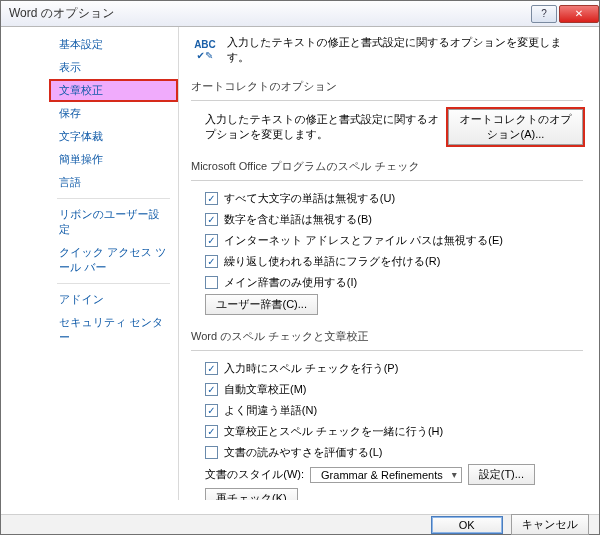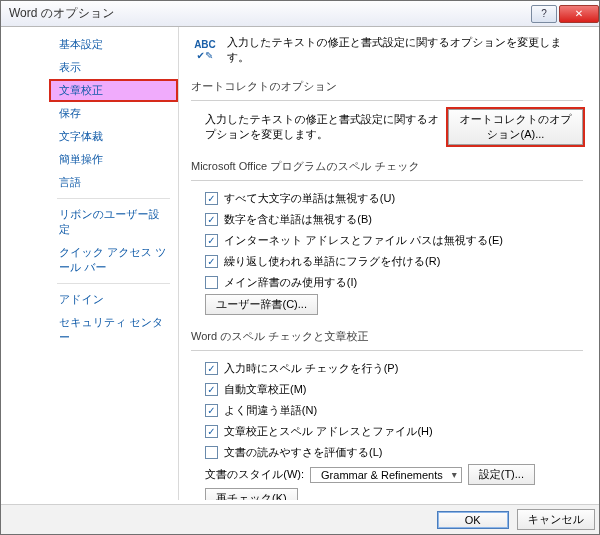--- a/index.html
+++ b/index.html
@@ -23,21 +23,21 @@
   .section-title { color:#3b3b3b; font-weight:normal; padding:4px 0; }
   .hr { border:none; border-top:1px solid #d0d0d0; margin: 2px 0 8px 0; }
   .indent { padding-left:14px; }
   .row { display:flex; align-items:center; gap:6px; margin:3px 0; min-height:18px; }
   .btn { border:1px solid #9f9f9f; background:linear-gradient(#fdfdfd,#ececec); padding:2px 10px; font-size:11px; font-family:inherit; }
   .btn.highlight { outline:2px solid #d62a1a; outline-offset:0; }
   .chk { width:13px; height:13px; border:1px solid #6a8aab; display:inline-flex; align-items:center; justify-content:center; background:#fff; font-size:10px; color:#1a5fa8; flex-shrink:0; }
   .chk.checked::after { content:"✓"; }
   .select { border:1px solid #9f9f9f; background:#fff; padding:1px 18px 1px 10px; position:relative; display:inline-block; min-width:140px; }
   .select::after { content:"▾"; position:absolute; right:4px; top:1px; font-size:10px; color:#555; }
-  .footer { position:absolute; bottom:0; left:0; right:0; height:30px; border-top:1px solid #d0d0d0; display:flex; justify-content:flex-end; align-items:center; gap:8px; padding:0 4px; background:#f2f2f2; }
+  .footer { position:absolute; bottom:0; left:0; right:0; height:20px; border-top:1px solid #d0d0d0; display:flex; justify-content:flex-end; align-items:center; gap:8px; padding:0 10px; background:#f2f2f2; }
   .footer .btn { min-width:72px; }
   .footer .btn.ok { border-color:#4a7dbd; box-shadow:0 0 0 1px #8cb5e8 inset; }
 </style>
 </head>
 <body>
 
 <div class="window">
   <div class="titlebar">
     <span class="title">Word のオプション</span>
     <div class="winbtn">?</div>
@@ -113,21 +113,21 @@
         <div class="row">
             <span class="chk checked"></span>
             <span>自動文章校正(M)</span>
           </div>
         <div class="row">
             <span class="chk checked"></span>
             <span>よく間違う単語(N)</span>
           </div>
         <div class="row">
             <span class="chk checked"></span>
-            <span>文章校正とスペル アドレスとファイル(H)</span>
+            <span>文章校正とスペル チェックを一緒に行う(H)</span>
           </div>
         <div class="row">
             <span class="chk"></span>
             <span>文書の読みやすさを評価する(L)</span>
           </div>
         <div class="row">
           <span>文書のスタイル(W):</span>
           <span class="select"><span>Grammar &amp; Refinements</span></span>
           <button class="btn">設定(T)...</button>
         </div>

